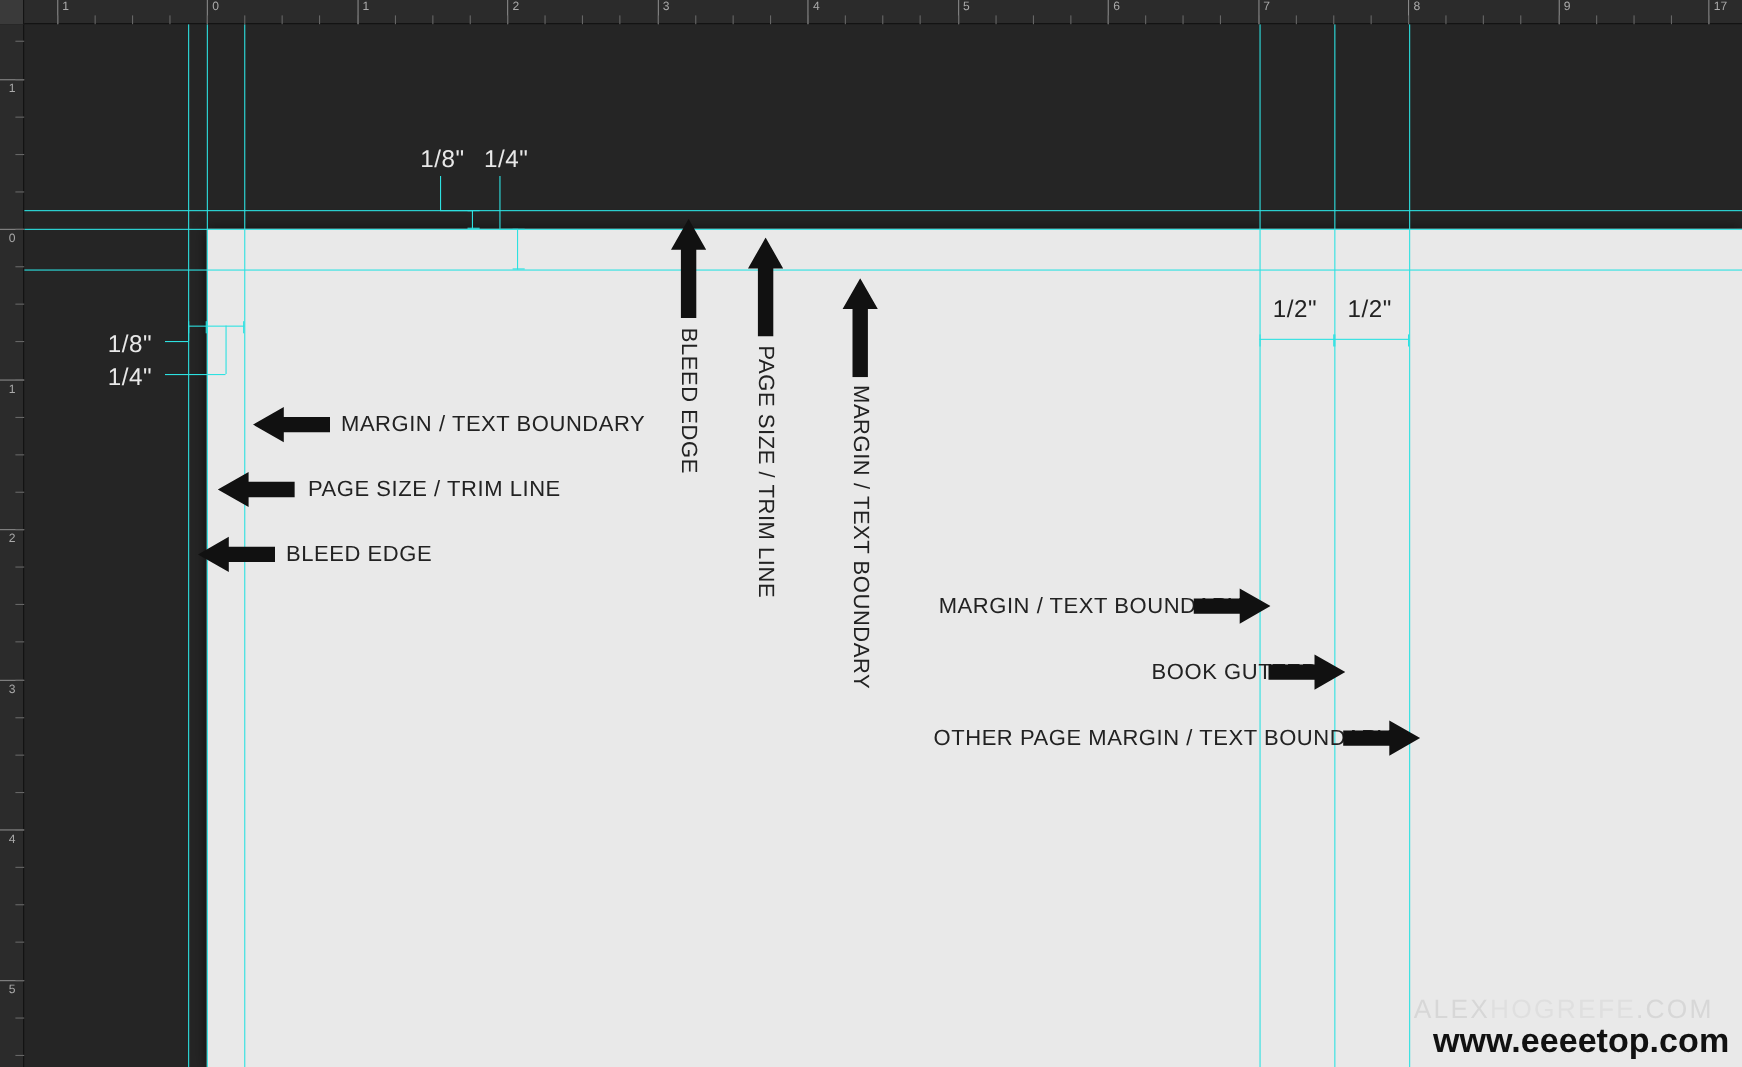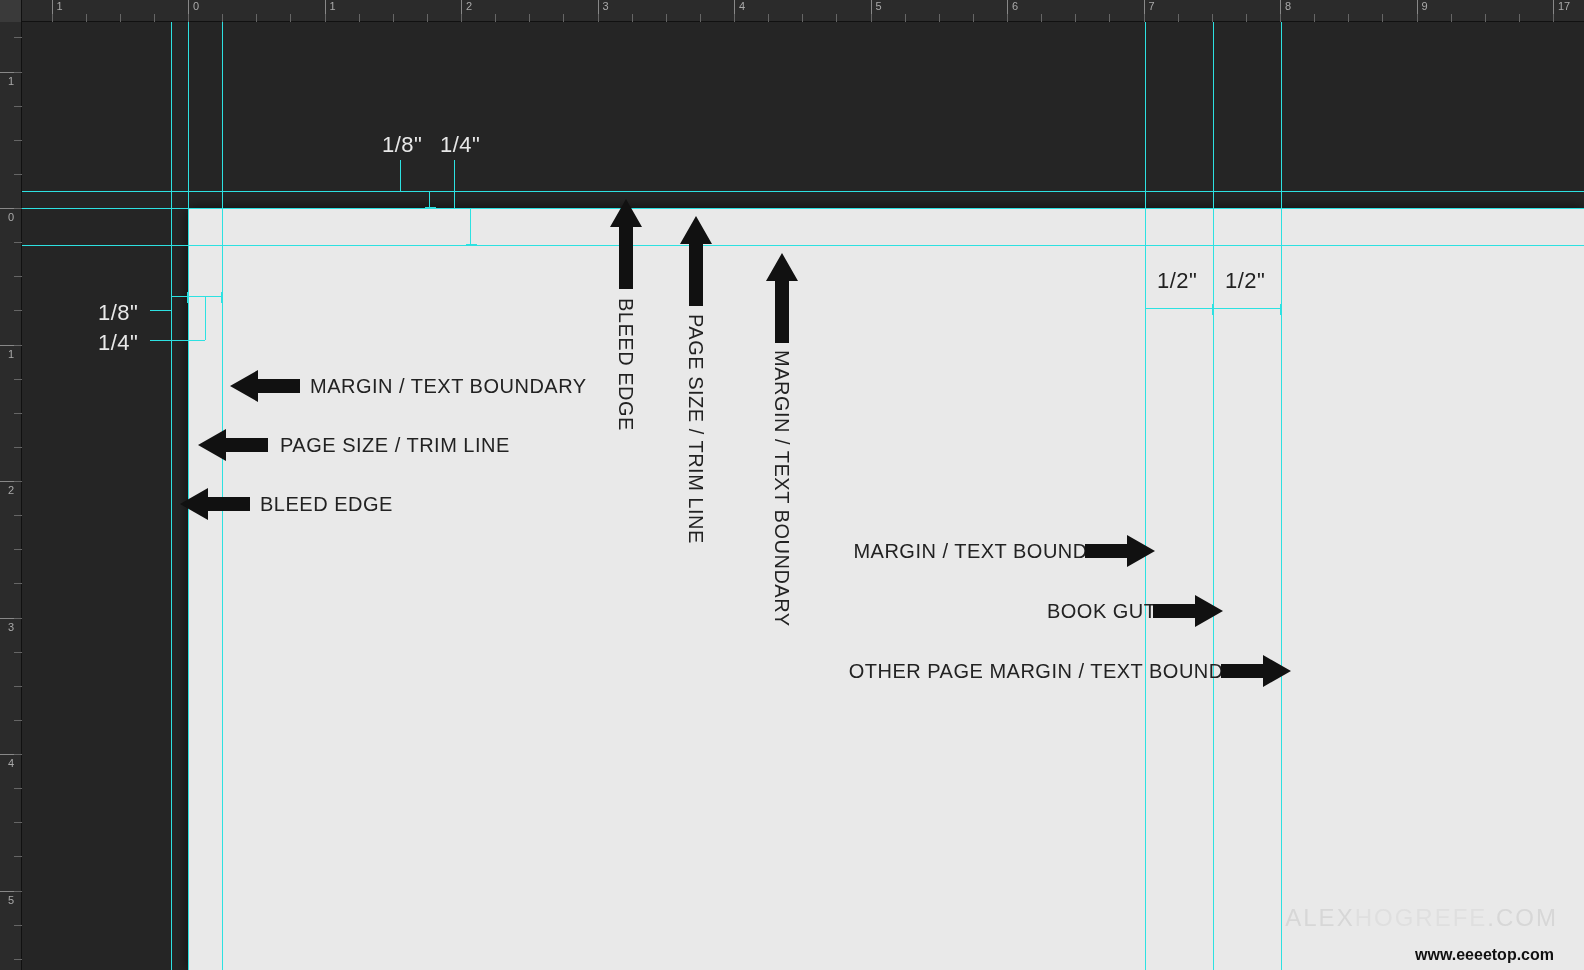--- a/index.html
+++ b/index.html
@@ -84,22 +84,22 @@
   }
   .arrow svg { display:block; }
 
   .watermark1 {
     position:absolute; right:26px; bottom:38px;
     color:#c9c9c9; font-size:24px; letter-spacing:2px; font-weight:300;
     z-index:300; opacity:.55;
   }
   .watermark1 b { font-weight:400; color:#d8d8d8; }
   .watermark2 {
-    position:absolute; right:30px; bottom:6px;
-    color:#111; font-size:16px; font-weight:700;
+    position:absolute; right:12px; bottom:6px;
+    color:#111; font-size:31px; font-weight:700;
     z-index:310; background:transparent;
   }
 </style>
 </head>
 <body>
 
 <div class="ruler-h">
   <div class="corner"></div>
 <div class="tick" style="left: 51.5px;">1</div>
     <div class="tick" style="left: 188px;">0</div>

